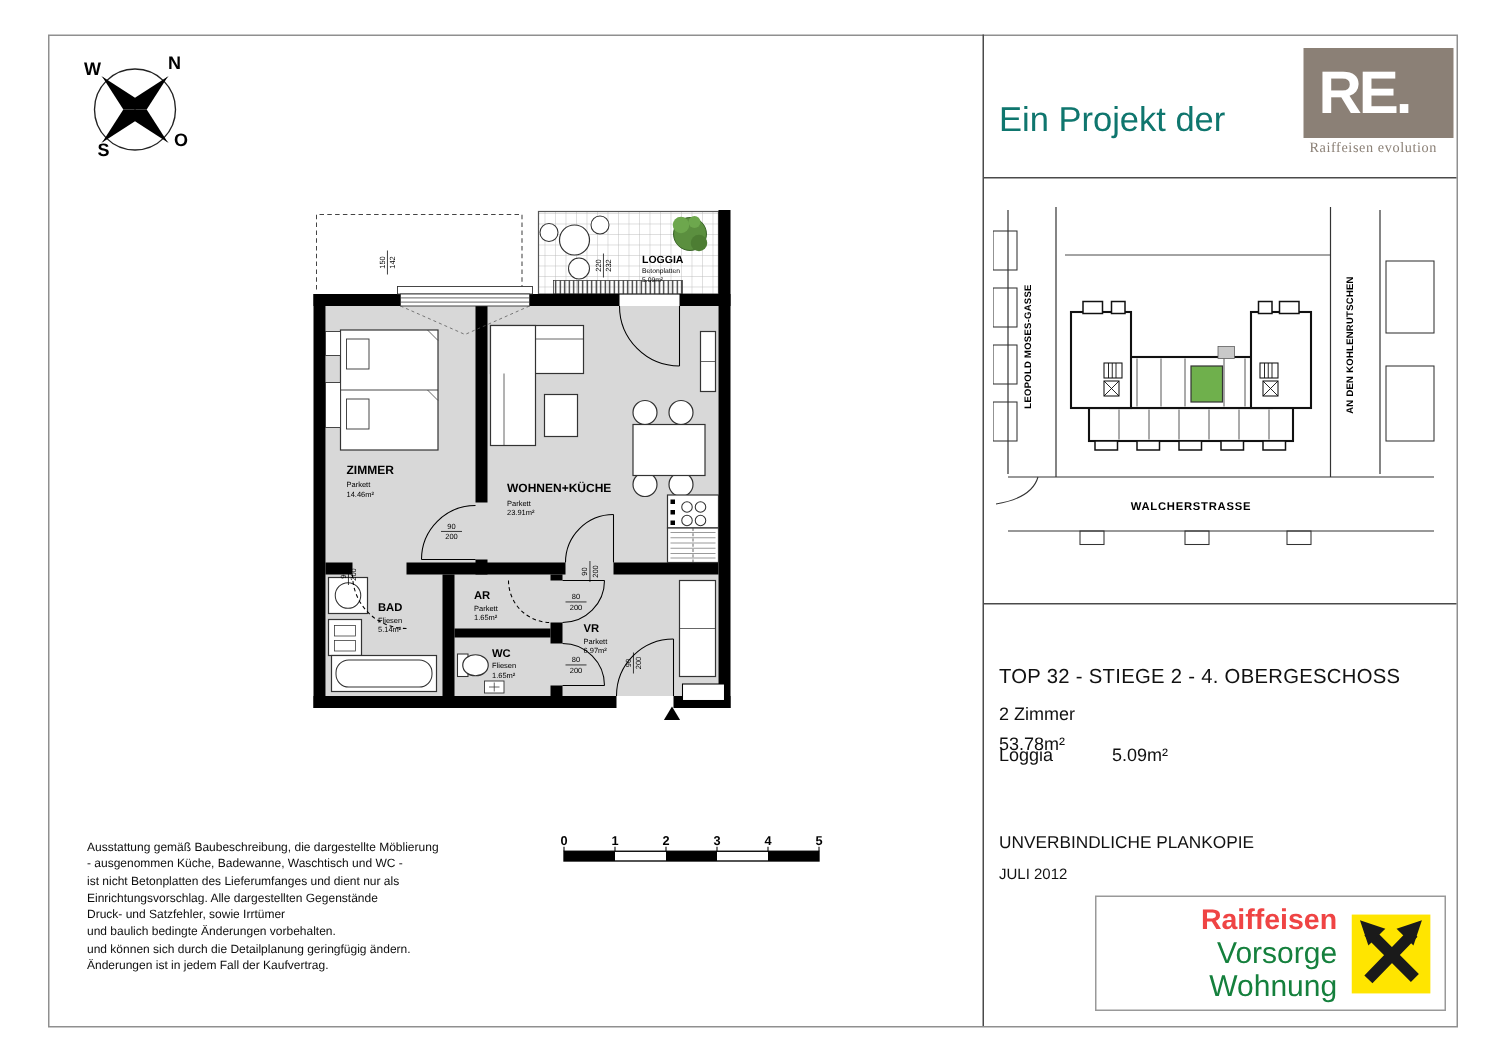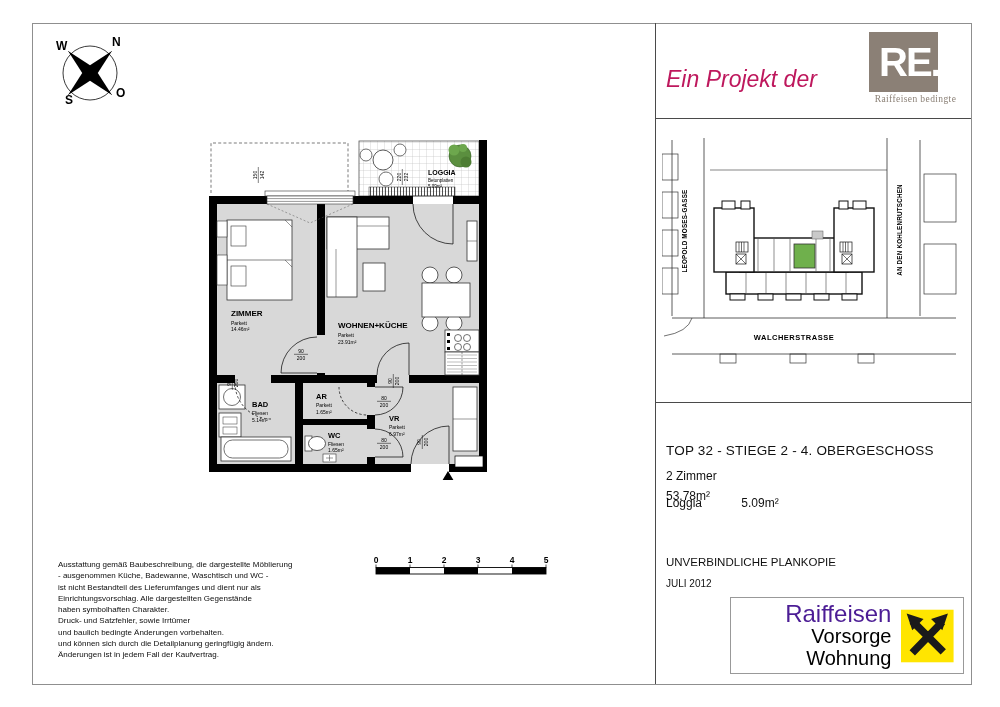--- a/index.html
+++ b/index.html
@@ -3,36 +3,36 @@
 <meta charset="utf-8">
 <style>
   html,body{margin:0;padding:0;background:#fff;}
   .page{position:relative;width:1000px;height:707px;background:#fff;overflow:hidden;
         font-family:"Liberation Sans",sans-serif;color:#111;}
   .frame{position:absolute;left:32px;top:23px;width:938px;height:660px;border:1px solid #8f8f8f;}
   .vdiv{position:absolute;left:655px;top:23px;width:1px;height:661px;background:#4a4a4a;}
   .hdiv{position:absolute;left:656px;width:315px;height:1px;background:#4a4a4a;}
   .abs{position:absolute;}
   svg text{font-family:"Liberation Sans",sans-serif;fill:#000;}
-  .project-line{position:absolute;left:666px;top:66px;font-size:23px;color:#be185d;font-style:italic;}
-  .re-box{position:absolute;left:869px;top:32px;width:69px;height:60px;background:#8b8076;
+  .project-line{position:absolute;left:666px;top:66px;font-size:23px;color:#0f766e;}
+  .re-box{position:absolute;left:869px;top:32px;width:100px;height:60px;background:#8b8076;
           display:flex;align-items:center;}
   .re-box span{color:#fff;font-size:40px;font-weight:bold;letter-spacing:-2px;padding-left:10px;}
   .re-caption{position:absolute;left:866px;top:94px;width:99px;text-align:center;
               font-family:"Liberation Serif",serif;font-size:9.5px;color:#8b8076;letter-spacing:.4px;}
   .info{position:absolute;left:666px;font-size:12px;}
   .info-title{top:443px;font-weight:normal;font-size:13.5px;letter-spacing:.2px;}
   .row-zimmer{top:469px;} .row-area{top:489px;} .row-loggia{top:496px;}
   .loggia-lab{display:inline-block;width:72px;}
   .row-copy{top:556px;font-size:11.5px;text-align:center;} .row-date{top:578px;font-size:10px;}
   .brand-box{position:absolute;left:730px;top:597px;width:234px;height:77px;border:1px solid #999;
              display:flex;align-items:center;justify-content:flex-end;gap:10px;padding-right:9px;box-sizing:border-box;}
   .brand-text{text-align:right;line-height:22px;}
-  .brand-name{font-size:24px;font-weight:normal;color:#4c1d95;}
-  .brand-sub{font-size:20px;color:#000000;}
+  .brand-name{font-size:19px;font-weight:bold;color:#ef4444;}
+  .brand-sub{font-size:20px;color:#15803d;}
   .disclaimer{position:absolute;left:58px;top:559px;width:280px;font-size:8px;line-height:11.3px;color:#0d0d0d;}
 </style>
 </head>
 <body>
 
 <div class="page">
   <div class="frame"></div>
   <div class="vdiv"></div>
   <div class="hdiv" style="top:118px"></div>
   <div class="hdiv" style="top:402px"></div>
@@ -280,34 +280,33 @@
     <path d="M 8 10.5 V 13.5 M 42 10.5 V 13.5 M 76 10.5 V 13.5 M 110 10.5 V 13.5 M 144 10.5 V 13.5 M 178 10.5 V 13.5" stroke="#000" stroke-width="0.7"></path>
     <rect x="8" y="13.5" width="170" height="6.5" fill="#fff" stroke="#000" stroke-width="0.9"></rect>
     <rect x="8" y="13.5" width="34" height="6.5" fill="#000"></rect>
     <rect x="76" y="13.5" width="34" height="6.5" fill="#000"></rect>
     <rect x="144" y="13.5" width="34" height="6.5" fill="#000"></rect>
   </svg>
 
   <div class="disclaimer">
     <div>Ausstattung gemäß Baubeschreibung, die dargestellte Möblierung</div>
     <div>- ausgenommen Küche, Badewanne, Waschtisch und WC -</div>
-    <div>ist nicht Bestandteil des Lieferumfanges und dient nur als</div>
+    <div>ist nicht Betonplatten des Lieferumfanges und dient nur als</div>
     <div>Einrichtungsvorschlag. Alle dargestellten Gegenstände</div>
-    <div>haben symbolhaften Charakter.</div>
     <div>Druck- und Satzfehler, sowie Irrtümer</div>
     <div>und baulich bedingte Änderungen vorbehalten.</div>
     <div>und können sich durch die Detailplanung geringfügig ändern.</div>
     <div>Änderungen ist in jedem Fall der Kaufvertrag.</div>
   </div>
 
   <div class="project-line">Ein Projekt der</div>
   <div class="re-box">
     <span>RE.</span>
   </div>
-  <div class="re-caption">Raiffeisen bedingte</div>
+  <div class="re-caption">Raiffeisen evolution</div>
 
   <svg class="abs" style="left:662px;top:126px" width="305" height="270" viewBox="0 0 305 270">
     <g stroke="#333" stroke-width="0.8" fill="none">
       <path d="M 10 14 V 190 M 42 12 V 192 M 225 12 V 192 M 258 14 V 190"></path>
       <path d="M 10 192 H 294 M 10 228 H 294"></path>
       <path d="M 48 44 H 225" stroke-width="0.6"></path>
       <path d="M 2 210 Q 26 206 30 192" stroke-width="0.7"></path>
     </g>
     <g stroke="#333" stroke-width="0.7" fill="none">
       <rect x="0" y="28" width="16" height="26"></rect>

